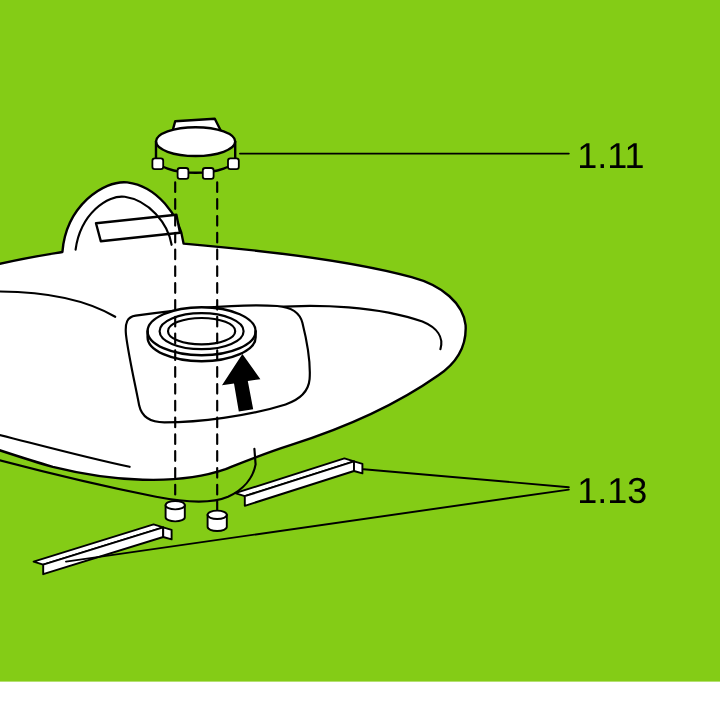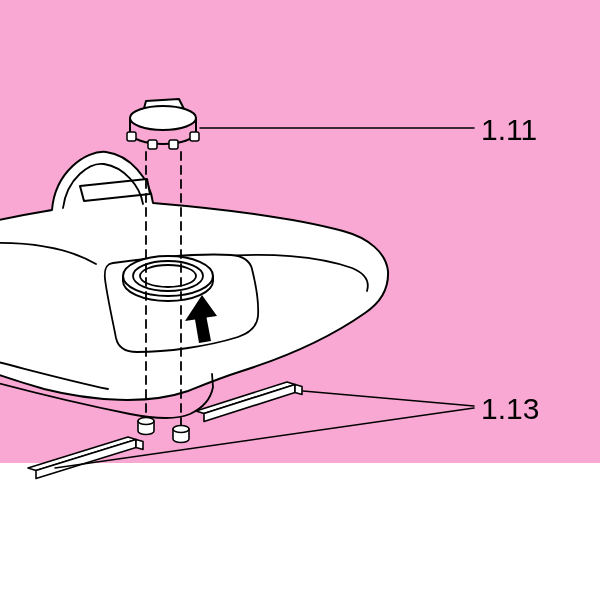--- a/index.html
+++ b/index.html
@@ -7,22 +7,22 @@
     padding: 0;
     width: 600px;
     height: 600px;
     background: #ffffff;
     font-family: "Liberation Sans", sans-serif;
     overflow: hidden;
   }
   .canvas {
     position: relative;
     width: 600px;
-    height: 463px;
-    background: #f9a8d4;
+    height: 568px;
+    background: #84cc16;
   }
   svg { display: block; }
   .part-label {
     font-family: "Liberation Sans", sans-serif;
     font-size: 30px;
     fill: #000000;
   }
 </style>
 </head>
 <body>

